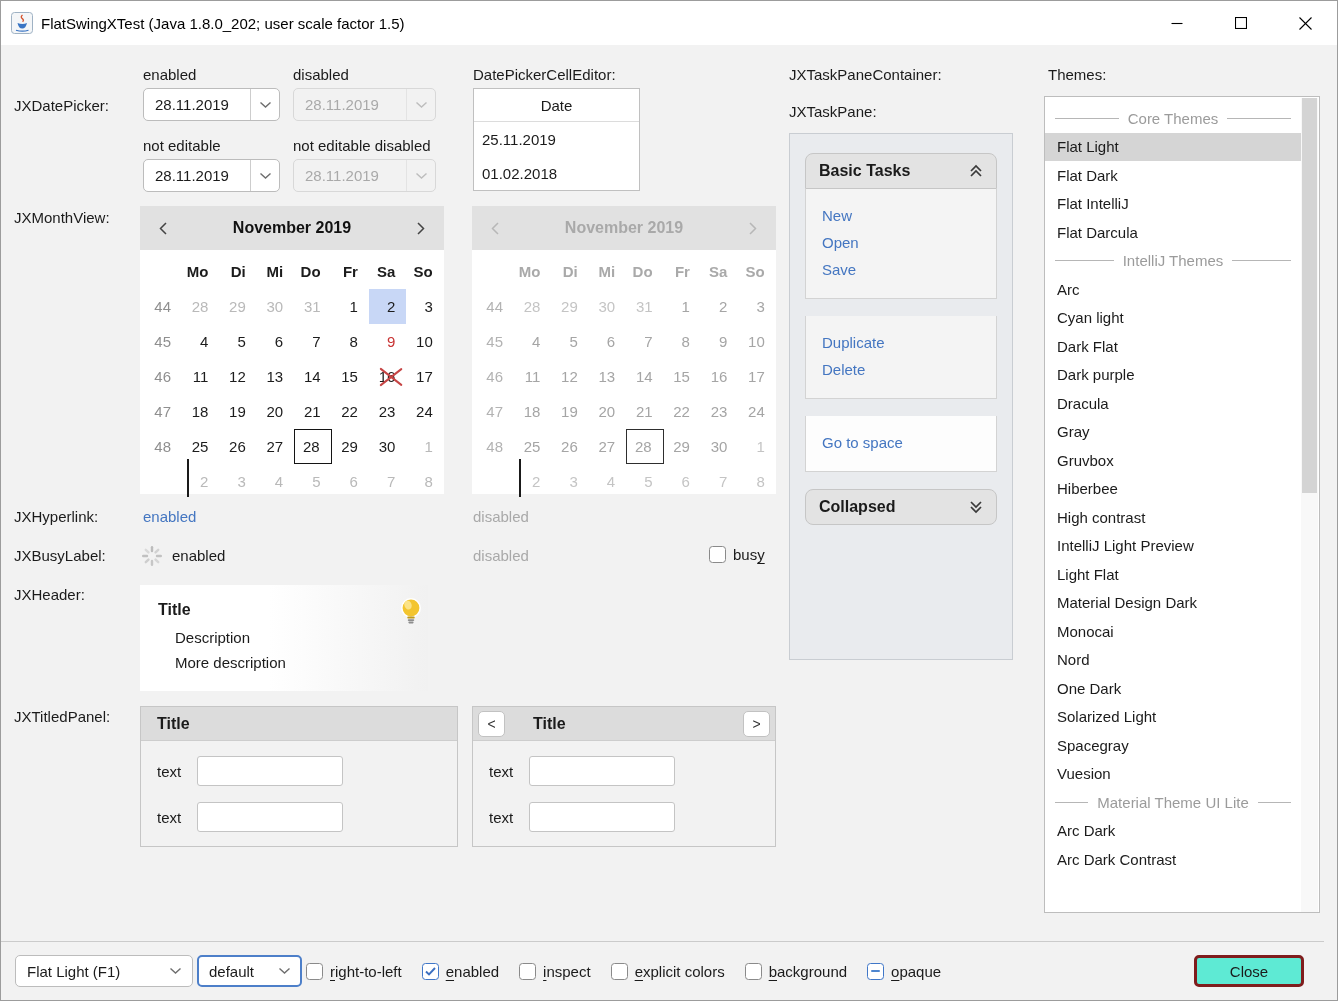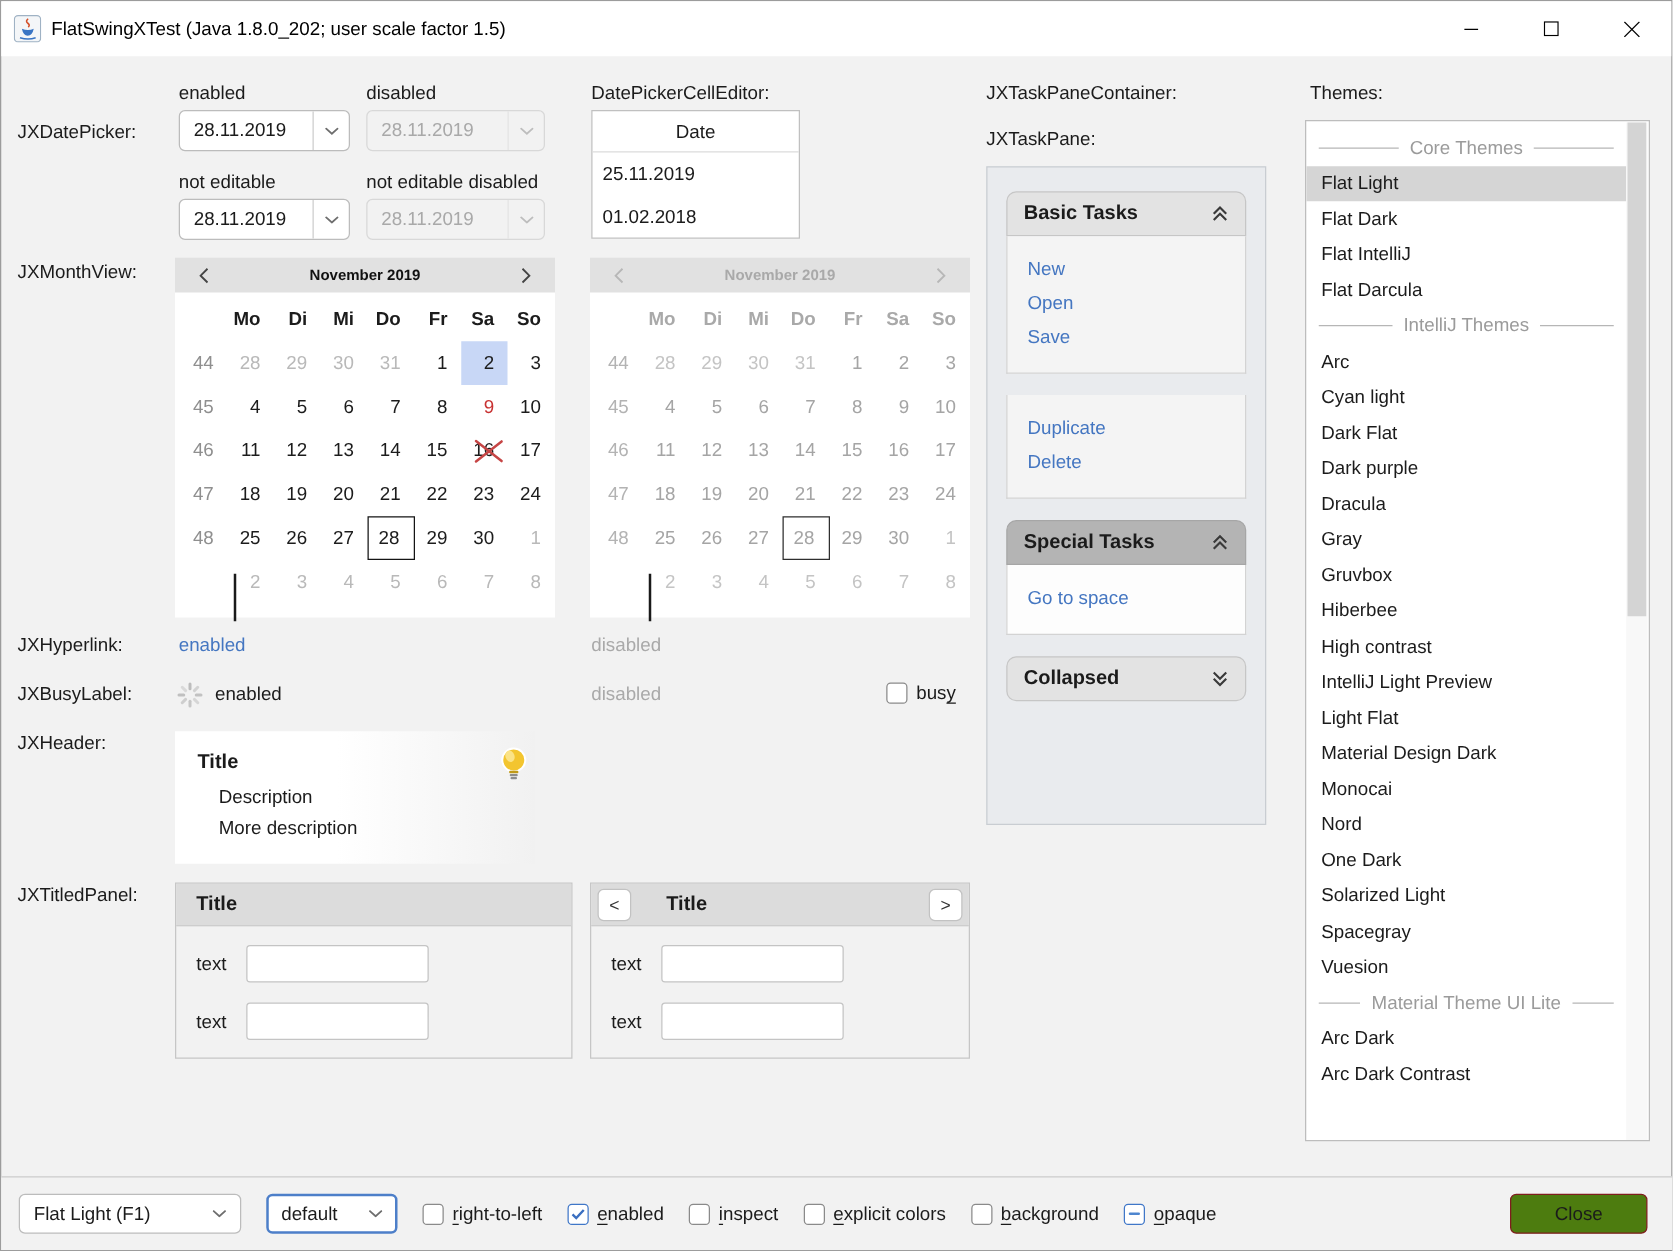--- a/index.html
+++ b/index.html
@@ -21,21 +21,21 @@
   .combo-text{flex:1;padding-left:11px}
   .combo-arrow{width:29px;height:100%;display:flex;align-items:center;justify-content:center;border-left:1px solid #cdcdcd;color:#6e6e6e}
   .combo.disabled{background:#f2f2f2;border-color:#d8d8d8;color:#a9a9a9}
   .combo.disabled .combo-arrow{border-left-color:#e3e3e3;color:#bdbdbd}
   
   .ce{position:absolute;left:473px;top:88px;width:167px;background:#fff;border:1px solid #c0c0c0}
   .ce-header{height:33px;display:flex;align-items:center;justify-content:center;border-bottom:1px solid #dcdcdc}
   .ce-row{height:34px;display:flex;align-items:center;padding-left:8px}
   
   .cal{position:absolute;width:304px;height:288px;background:#fff}
-  .cal-header{height:28px;background:#e1e1e1;display:flex;align-items:center;font-weight:700;font-size:12px;color:#111}
+  .cal-header{height:44px;background:#e1e1e1;display:flex;align-items:center;font-weight:700;font-size:16px;color:#111}
   .cal-nav{width:46px;height:100%;display:flex;align-items:center;justify-content:center;color:#444}
   .cal-title{flex:1;text-align:center}
   .cal-grid{display:grid;grid-template-columns:42px repeat(7,37.4px);grid-auto-rows:35px;padding-top:4px}
   .cgc{display:flex;align-items:center;justify-content:flex-end;padding-right:11px}
   .dh{font-weight:700;color:#1c1c1c}
   .wk{color:#8f8f8f}
   .day{color:#1c1c1c;position:relative}
   .day.dim{color:#b9b9b9}
   .day.sel{background:#c8d7f6}
   .day.flag{color:#c83232}
@@ -93,27 +93,27 @@
   .tp-link{color:#4476c1;line-height:27px}
   
   .themes-list{position:absolute;left:1044px;top:96px;width:276px;height:817px;background:#fff;border:1px solid #bdbdbd;overflow:hidden;padding-top:7px}
   .th-item{height:28.5px;display:flex;align-items:center;padding-left:12px;width:calc(100% - 18px)}
   .th-item.selected{background:#d5d5d5}
   .th-cat{height:28.5px;display:flex;align-items:center;gap:9px;color:#9b9b9b;padding:0 10px;width:calc(100% - 18px)}
   .th-cat::before,.th-cat::after{content:"";flex:1;height:1px;background:#b6b6b6;min-width:18px}
   .scrollbar{position:absolute;right:1px;top:1px;width:17px;height:815px;background:#f8f8f8}
   .scroll-thumb{position:absolute;left:1px;right:1px;top:0;height:395px;background:#d4d4d4}
   
-  .bottombar{position:absolute;left:1px;right:0;top:941px;height:59px;border-top:1px solid #cbcbcb;display:flex;align-items:center;padding:0 20px 0 14px;gap:20px;background:#f2f2f2}
+  .bottombar{position:absolute;left:1px;right:14px;top:941px;height:59px;border-top:1px solid #cbcbcb;display:flex;align-items:center;padding:0 20px 0 14px;gap:4px;background:#f2f2f2}
   .bcombo{height:32px;background:#fff;border:1px solid #bcbcbc;border-radius:5px;display:flex;align-items:center;padding:0 11px;flex:none}
   .bcombo .combo-text{flex:1;padding:0}
   .bcombo .bchev{margin-left:8px;color:#6e6e6e;display:flex}
   .bcombo.focused{border:2px solid #4d7fc9;padding:0 10px}
   .cb-group{display:flex;gap:20px;align-items:center}
-  .close-btn{margin-left:auto;width:110px;height:32px;background:#4d7c0f;border:1px solid #7f1d1d;border-radius:5px;display:flex;align-items:center;justify-content:center;flex:none}
+  .close-btn{margin-left:auto;width:110px;height:32px;background:#5eead4;border:3px solid #7f1d1d;border-radius:5px;display:flex;align-items:center;justify-content:center;flex:none}
 </style>
 </head>
 <body>
 
 <div class="window">
 
   <div class="titlebar">
     <span class="java-icon">
       <svg width="22" height="22" viewBox="0 0 22 22">
         <rect x="0.5" y="0.5" width="21" height="21" rx="3" fill="#f4f6f8" stroke="#9fb2c4"></rect>
@@ -450,27 +450,20 @@
           <div class="tp-link">Save</div>
         </div>
       </div>
       <div class="tpane expanded">
         <div class="tp-body ">
           <div class="tp-link">Duplicate</div>
           <div class="tp-link">Delete</div>
         </div>
       </div>
       <div class="tpane expanded">
-    <div class="tp-head special">
-      <span class="tp-title">Special Tasks</span>
-          <svg class="chev" width="14" height="14" viewBox="0 0 14 14">
-            <polyline points="2,7 7,2 12,7"></polyline>
-            <polyline points="2,12 7,7 12,12"></polyline>
-          </svg>
-    </div>
         <div class="tp-body white">
           <div class="tp-link">Go to space</div>
         </div>
       </div>
       <div class="tpane collapsed">
     <div class="tp-head ">
       <span class="tp-title">Collapsed</span>
           <svg class="chev" width="14" height="14" viewBox="0 0 14 14">
             <polyline points="2,2 7,7 12,2"></polyline>
             <polyline points="2,7 7,12 12,7"></polyline>

